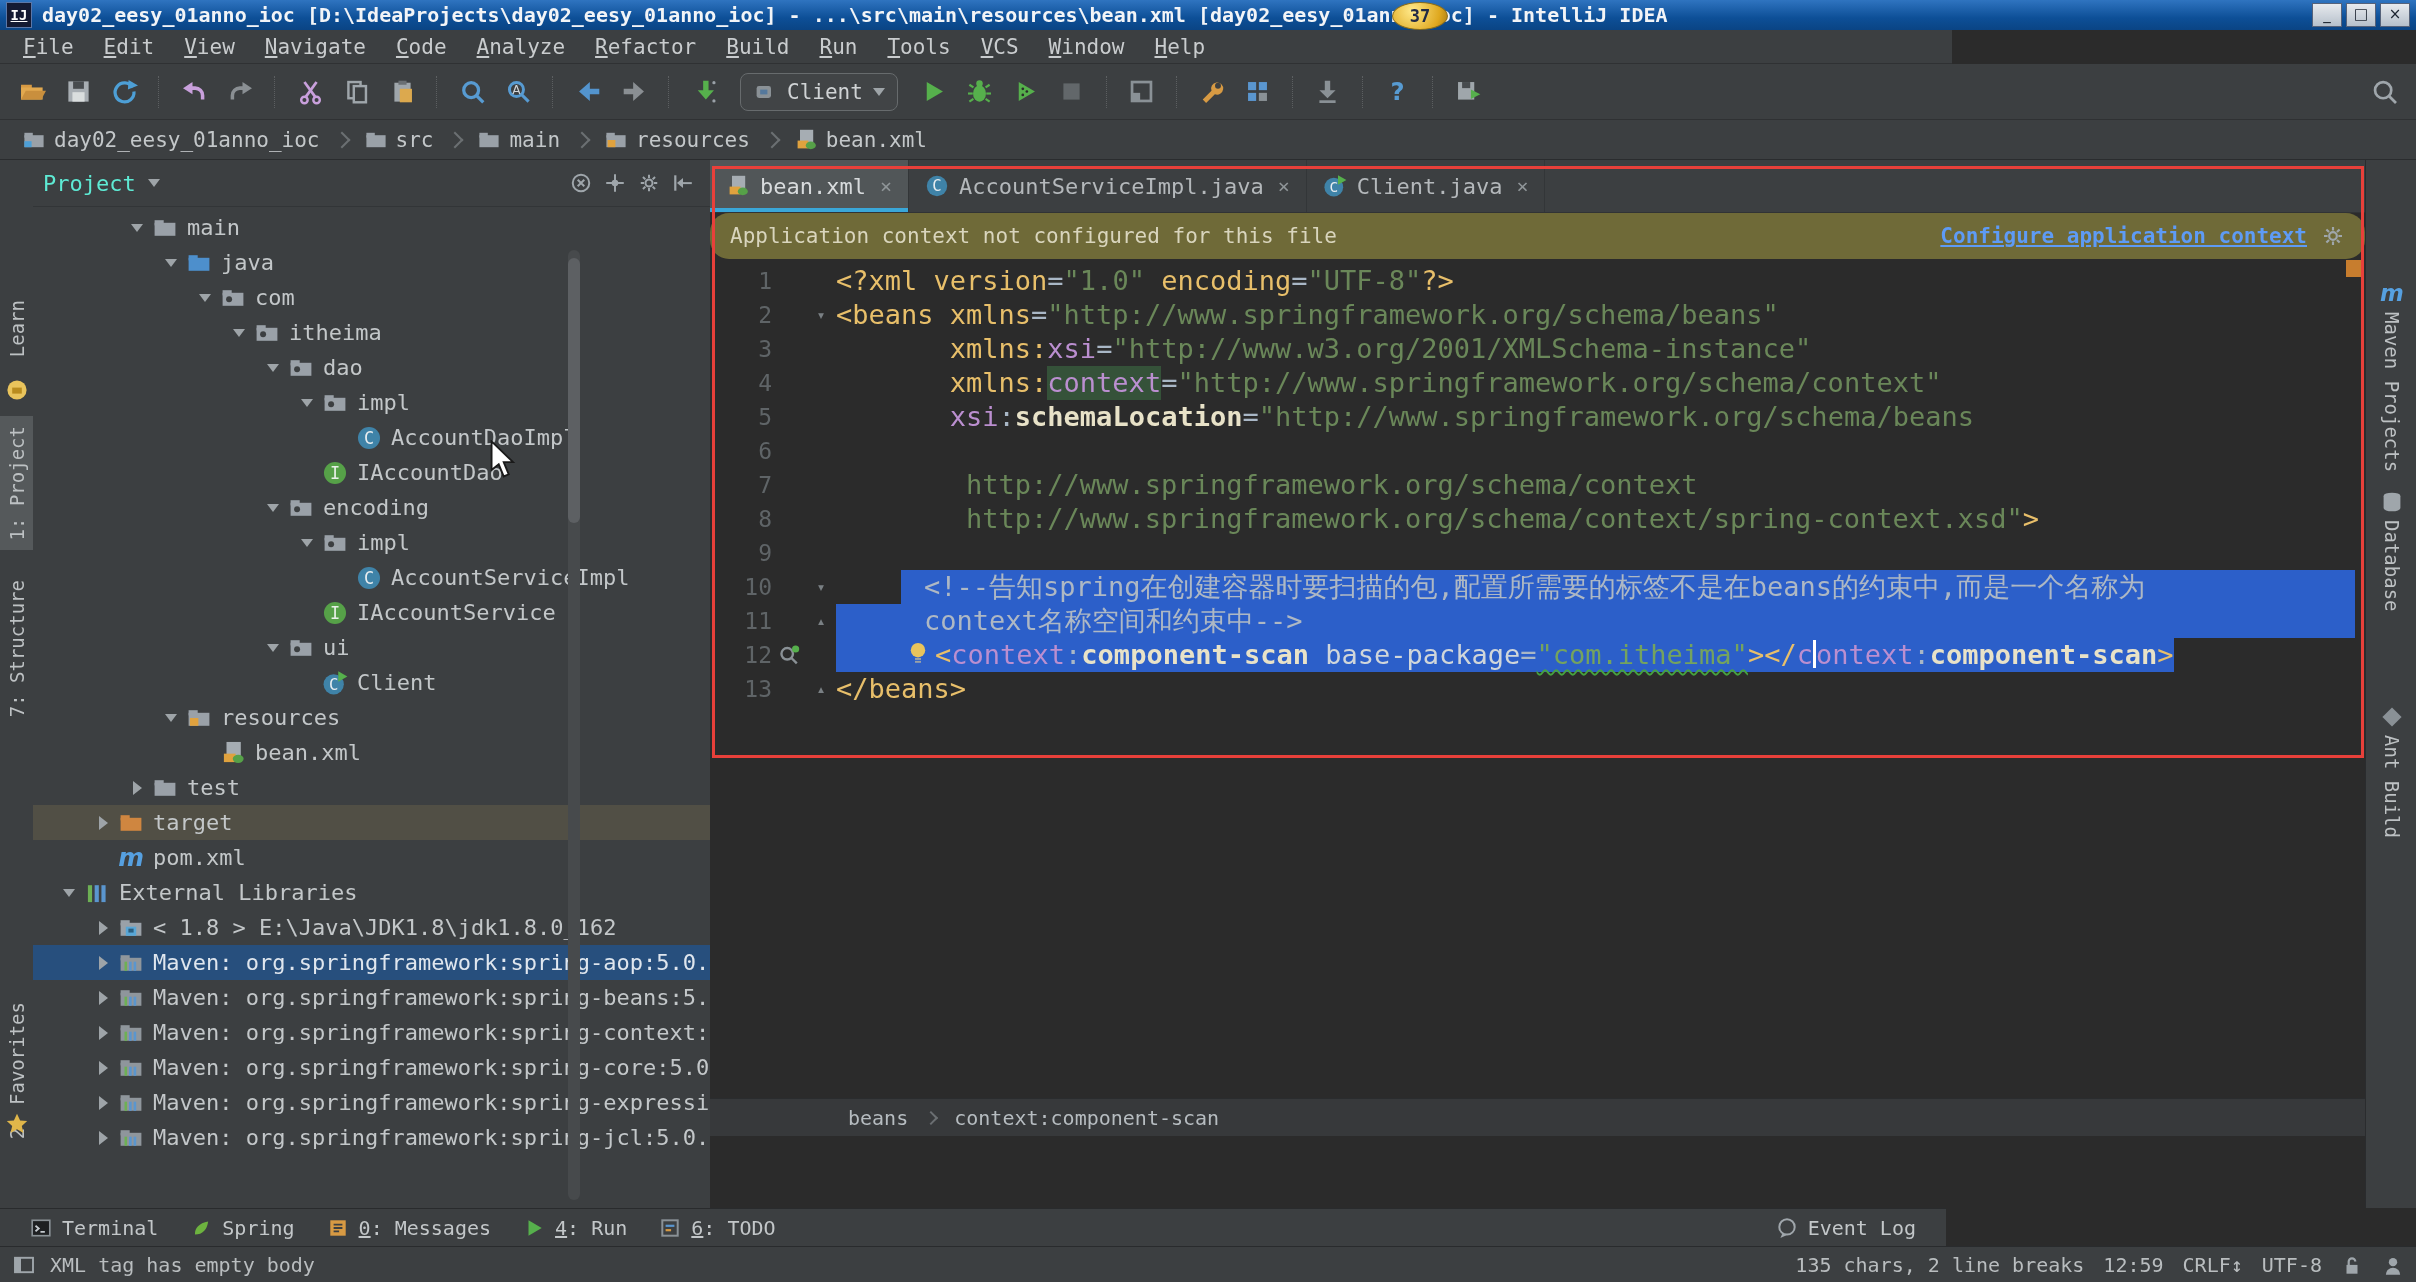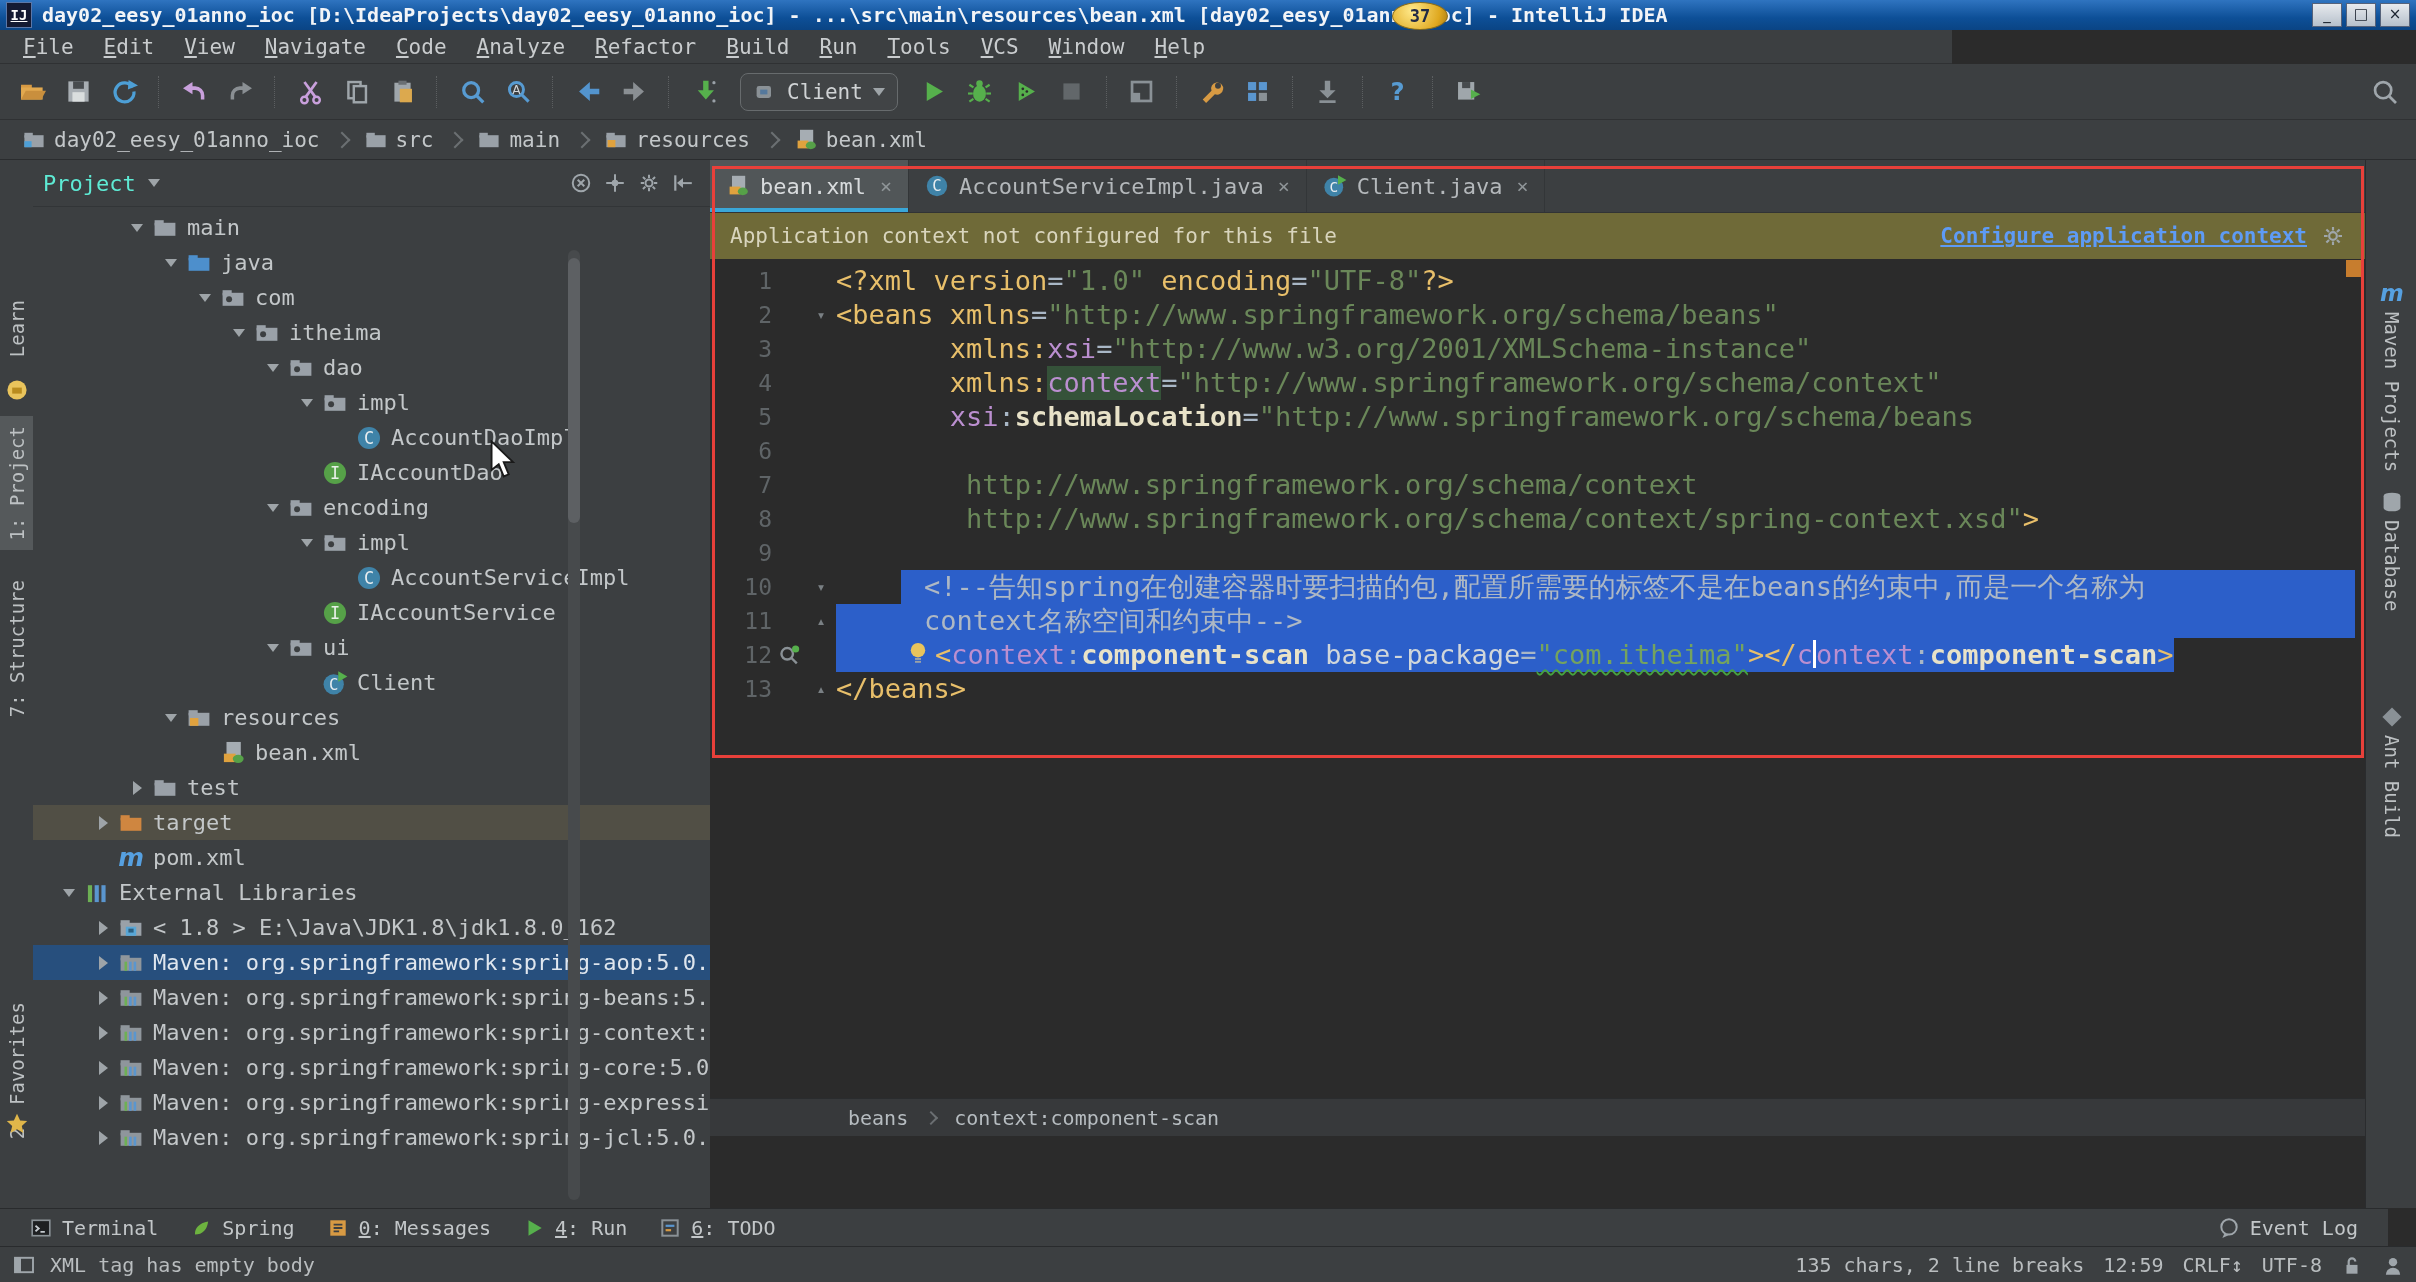--- a/index.html
+++ b/index.html
@@ -75,21 +75,21 @@
   #panel-scroll{position:absolute;left:535px;top:90px;width:12px;height:950px;background:#474a4c;border-radius:6px;}
   #panel-thumb{position:absolute;left:0;top:8px;width:12px;height:265px;background:#5d6063;border-radius:6px;}
 
   
   #editor{left:710px;top:160px;width:1655px;height:1048px;background:#2b2b2b;}
   #tabstrip{height:52px;background:#3c3f41;display:flex;align-items:stretch;border-bottom:1px solid #313335;}
   .tab{display:flex;align-items:center;gap:10px;padding:0 16px;font-size:22px;color:#b4b8bb;border-right:1px solid #333638;}
   .tab.active{background:#515658;color:#d8dbdd;box-shadow:inset 0 -4px 0 #3aa7d8;}
   .tab .close{color:#8f9598;font-size:20px;margin-left:4px;}
   .tab .svgi{width:24px;height:24px;}
-  #banner{height:46px;background:#6f6a38;display:flex;align-items:center;padding:0 20px;box-sizing:border-box;gap:14px;}
+  #banner{height:46px;background:#6f6a38;display:flex;align-items:center;padding:0 20px;box-sizing:border-box;gap:14px;border-radius:19px;}
   #banner-text{font-size:21px;color:#d9d5bd;flex:1;}
   #banner-link{font-size:21px;color:#5e9bf5;text-decoration:underline;font-weight:bold;}
   #code-area{position:absolute;top:98px;left:0;right:0;bottom:110px;overflow:hidden;padding-top:6px;}
   .cl{display:flex;height:34px;line-height:34px;}
   .lnum{width:62px;text-align:right;color:#5f6467;font-size:23px;flex:0 0 auto;}
   .gic{width:34px;display:flex;align-items:center;justify-content:center;flex:0 0 auto;}
   .gic .svgi{width:24px;height:24px;}
   .fold{width:30px;display:flex;align-items:center;justify-content:center;color:#7a8084;flex:0 0 auto;font-size:15px;}
   .code{display:flex;white-space:pre;font-size:27px;flex:1;min-width:0;}
   .tk-tag{color:#e8bf6a;}
@@ -106,21 +106,21 @@
   .caret{display:inline-block;width:3px;height:28px;background:#ffffff;vertical-align:-4px;}
   .bulbwrap{display:inline-flex;width:34px;justify-content:center;}
   #stripe-mark{position:absolute;right:4px;top:100px;width:15px;height:17px;background:#c77d2e;}
   #ed-crumbs{position:absolute;left:0;right:0;bottom:72px;height:38px;background:#37393b;border-top:1px solid #2a2c2e;
     display:flex;align-items:center;padding:0 130px;box-sizing:border-box;font-size:20px;color:#b6bcc0;gap:4px;}
 
   
   #red-rect{left:712px;top:166px;width:1646px;height:586px;border:3px solid #e8403a;z-index:50;pointer-events:none;}
 
   
-  #toolwin-bar{left:0;top:1208px;width:2388px;height:38px;background:#3c3f41;border-top:1px solid #292b2d;
+  #toolwin-bar{left:0;top:1208px;width:1946px;height:38px;background:#3c3f41;border-top:1px solid #292b2d;
     display:flex;align-items:center;padding:0 14px;box-sizing:border-box;gap:8px;}
   .twitem{display:flex;align-items:center;gap:10px;font-size:20px;color:#c3c7c9;padding:0 16px;}
   .twitem .svgi{width:22px;height:22px;}
   #toolwin-right{margin-left:auto;display:flex;}
   #statusbar{left:0;top:1246px;width:2416px;height:36px;background:#3c3f41;border-top:1px solid #292b2d;
     display:flex;align-items:center;padding:0 12px;box-sizing:border-box;gap:14px;font-size:20px;color:#b9bdbf;}
   #status-right{margin-left:auto;display:flex;align-items:center;gap:19px;}
   #status-right .svgi{width:22px;height:22px;}
 
   

